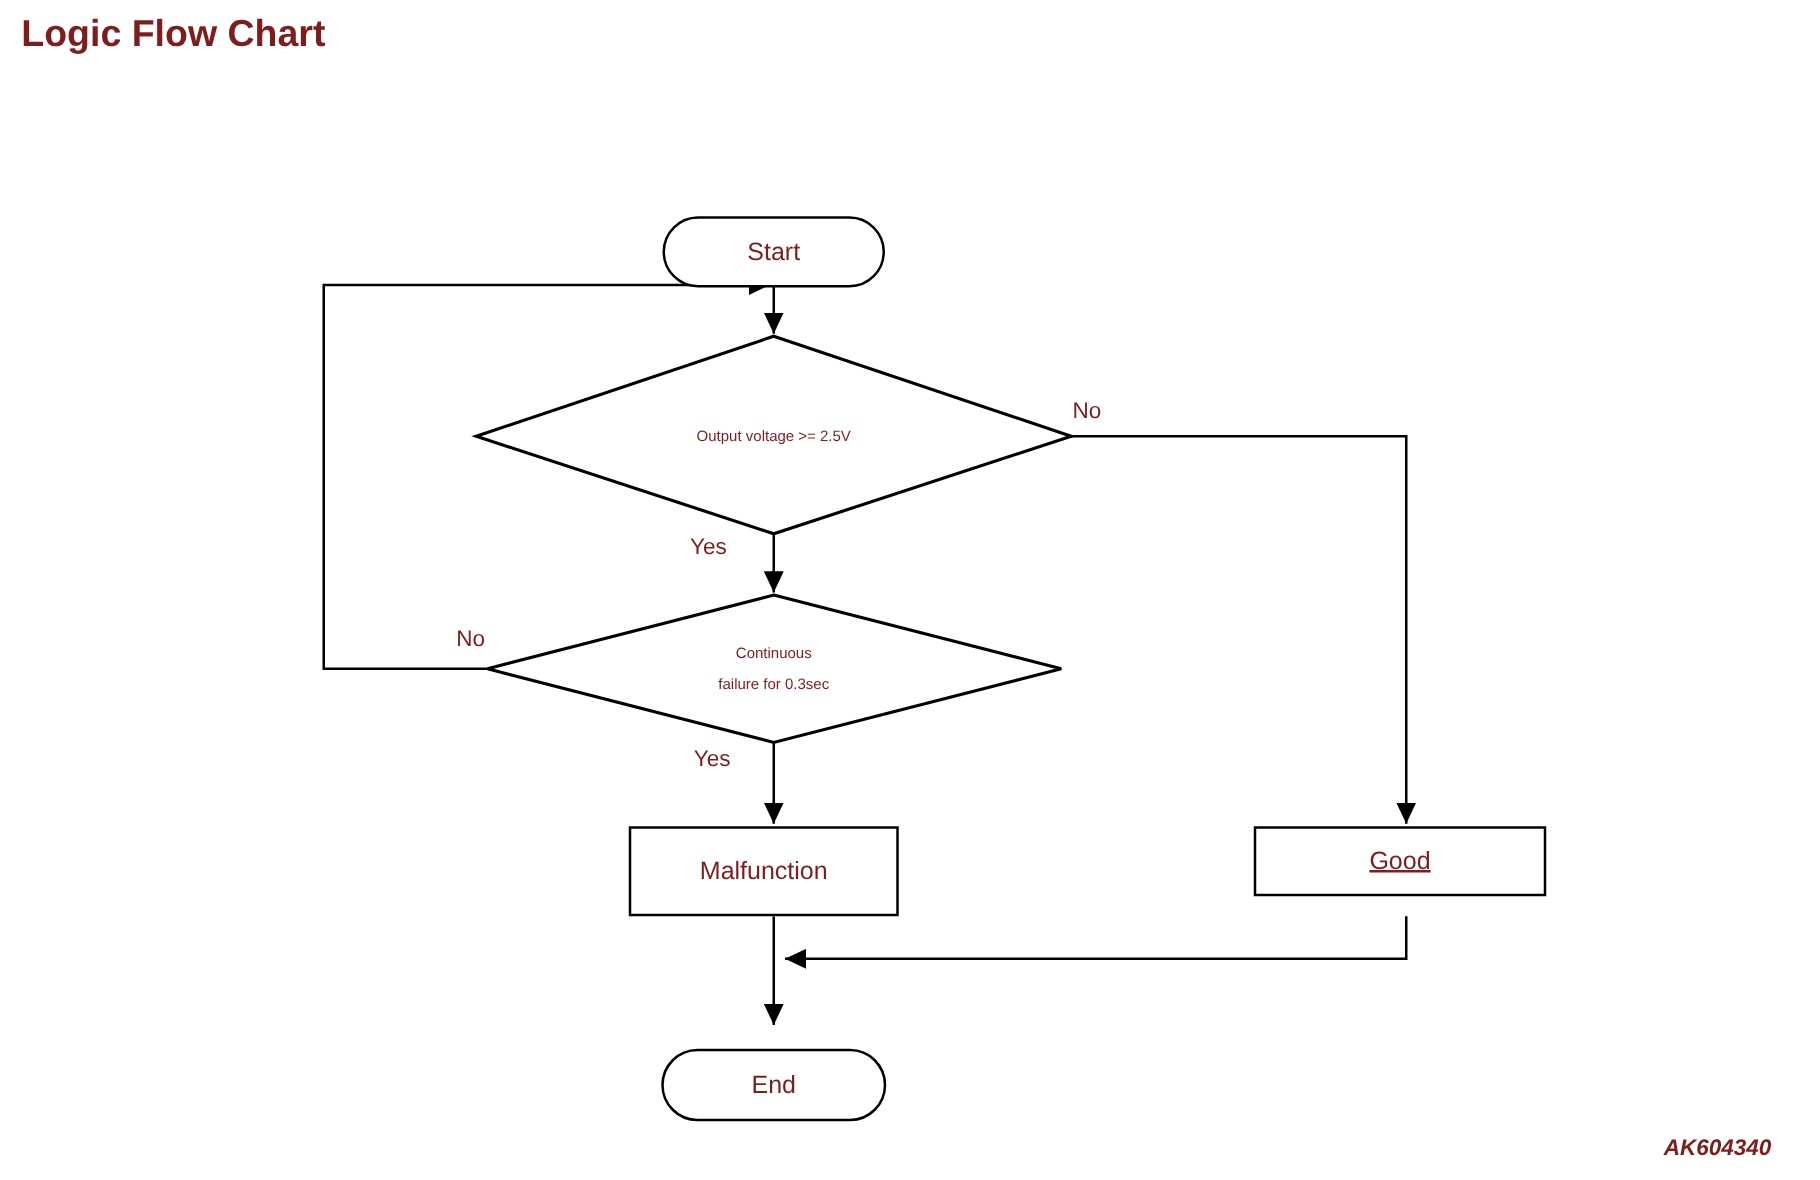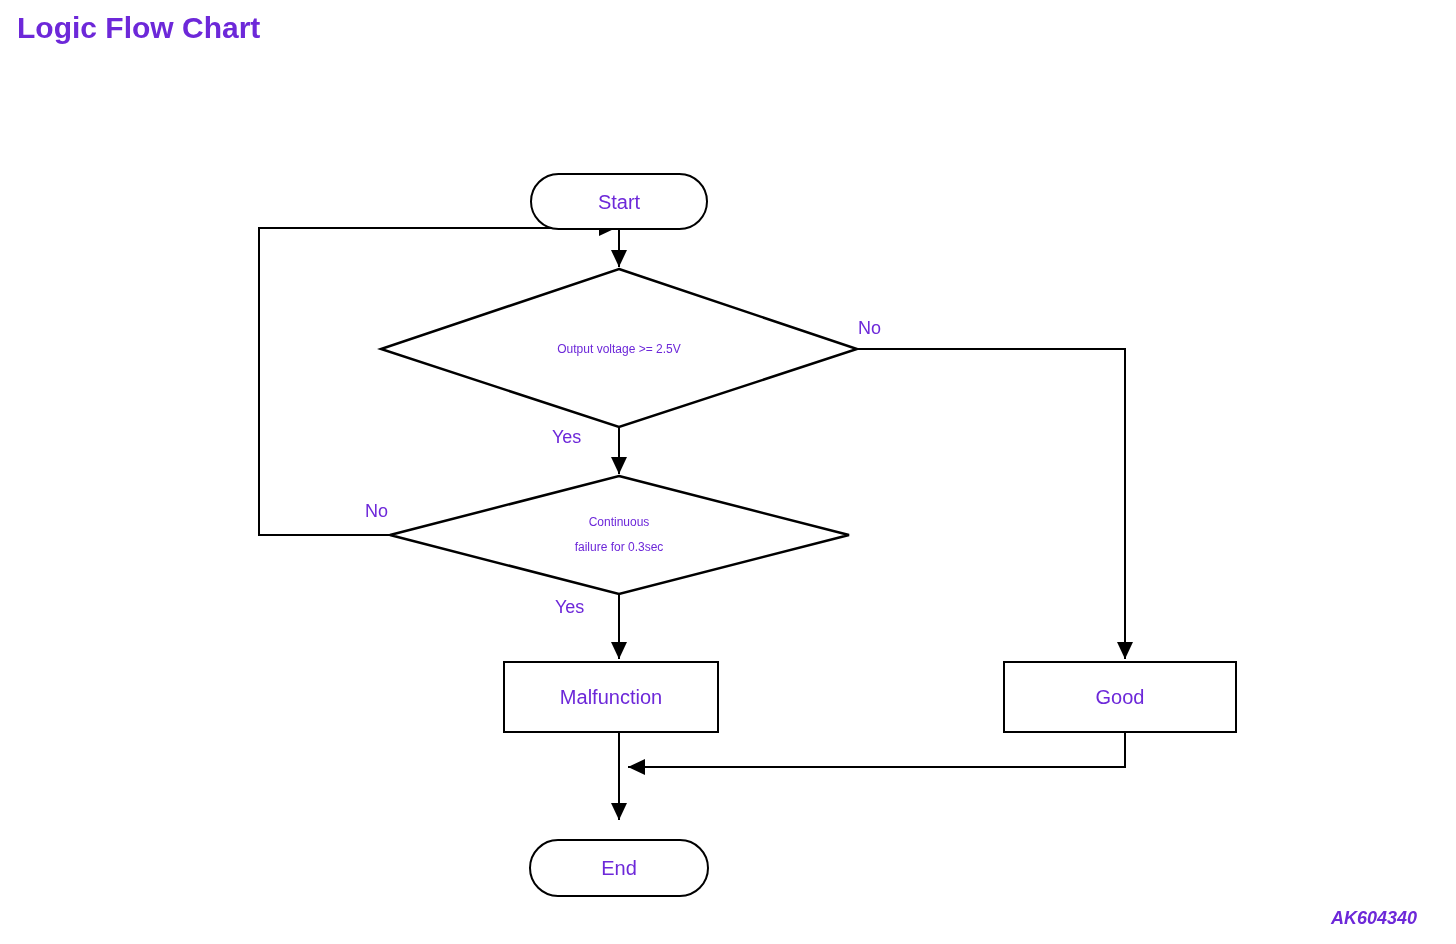--- a/index.html
+++ b/index.html
@@ -5,21 +5,21 @@
   html, body {
     margin: 0;
     padding: 0;
     background: #ffffff;
   }
   #canvas {
     position: relative;
     width: 1456px;
     height: 944px;
     background: #ffffff;
-    color: #6d28d9;
+    color: #7f1d1d;
     font-family: "Liberation Sans", sans-serif;
     overflow: hidden;
   }
   #flow-svg {
     position: absolute;
     left: 0;
     top: 0;
   }
   #page-title {
     position: absolute;
@@ -114,21 +114,21 @@
   <div class="edge-label" style="left:552px; top:425px;">Yes</div>
 
   <div class="edge-label" style="left:365px; top:499px;">No</div>
 
   <div class="edge-label" style="left:555px; top:595px;">Yes</div>
 
   <div class="node" style="left:503px; top:661px; width:216px; height:72px;">
     <span>Malfunction</span>
   </div>
 
-  <div class="node" style="left:1003px; top:661px; width:234px; height:72px;">
+  <div class="node" style="left:1003px; top:661px; width:234px; height:56px;text-decoration:underline;">
     <span>Good</span>
   </div>
 
   <div class="node terminator" style="left:529px; top:791px; width:180px; height:58px;align-items:center;">
     <span>End</span>
   </div>
 
   <div id="figure-code">AK604340</div>
 
 </div>

